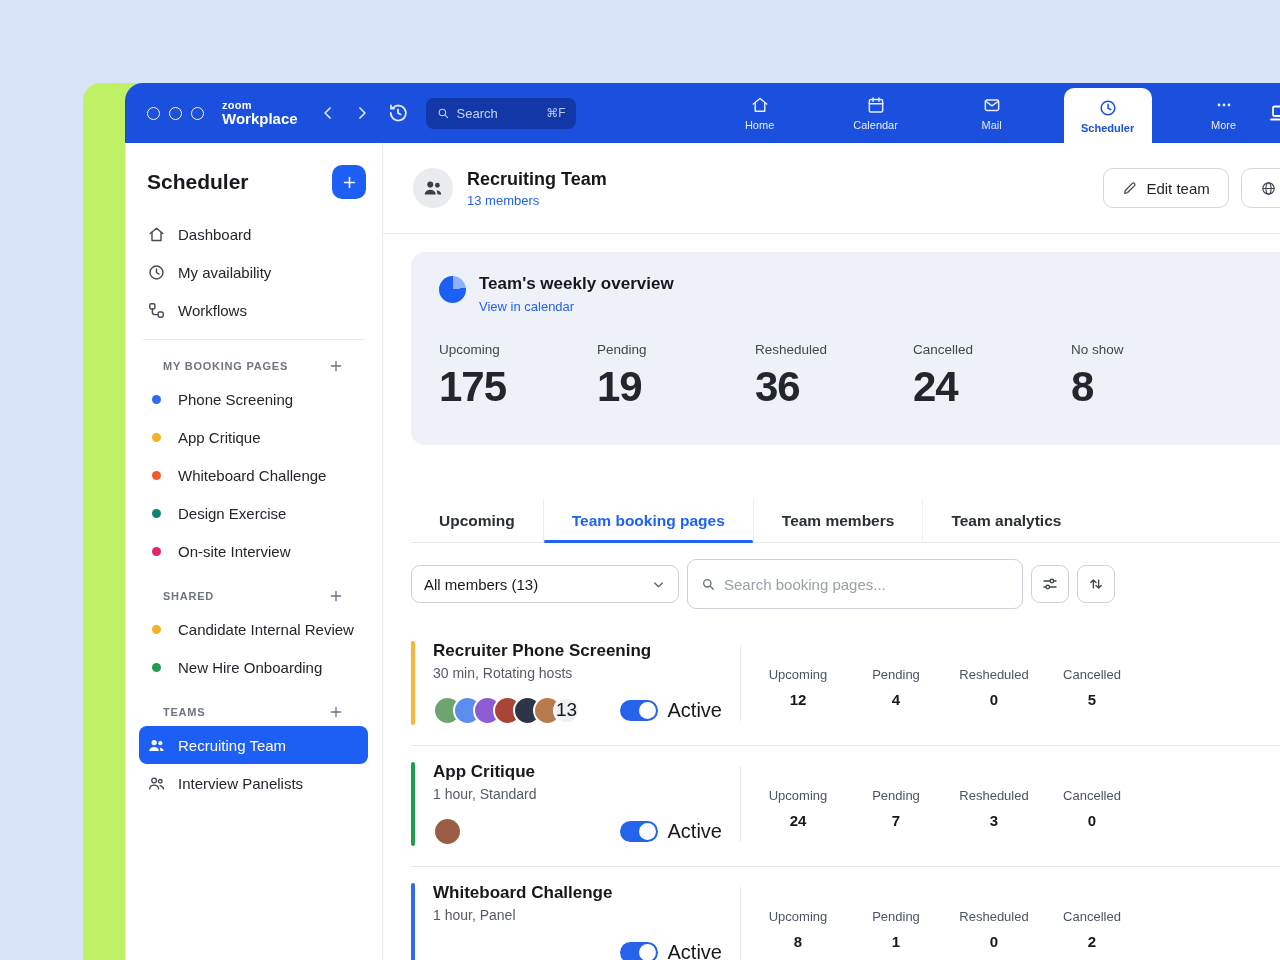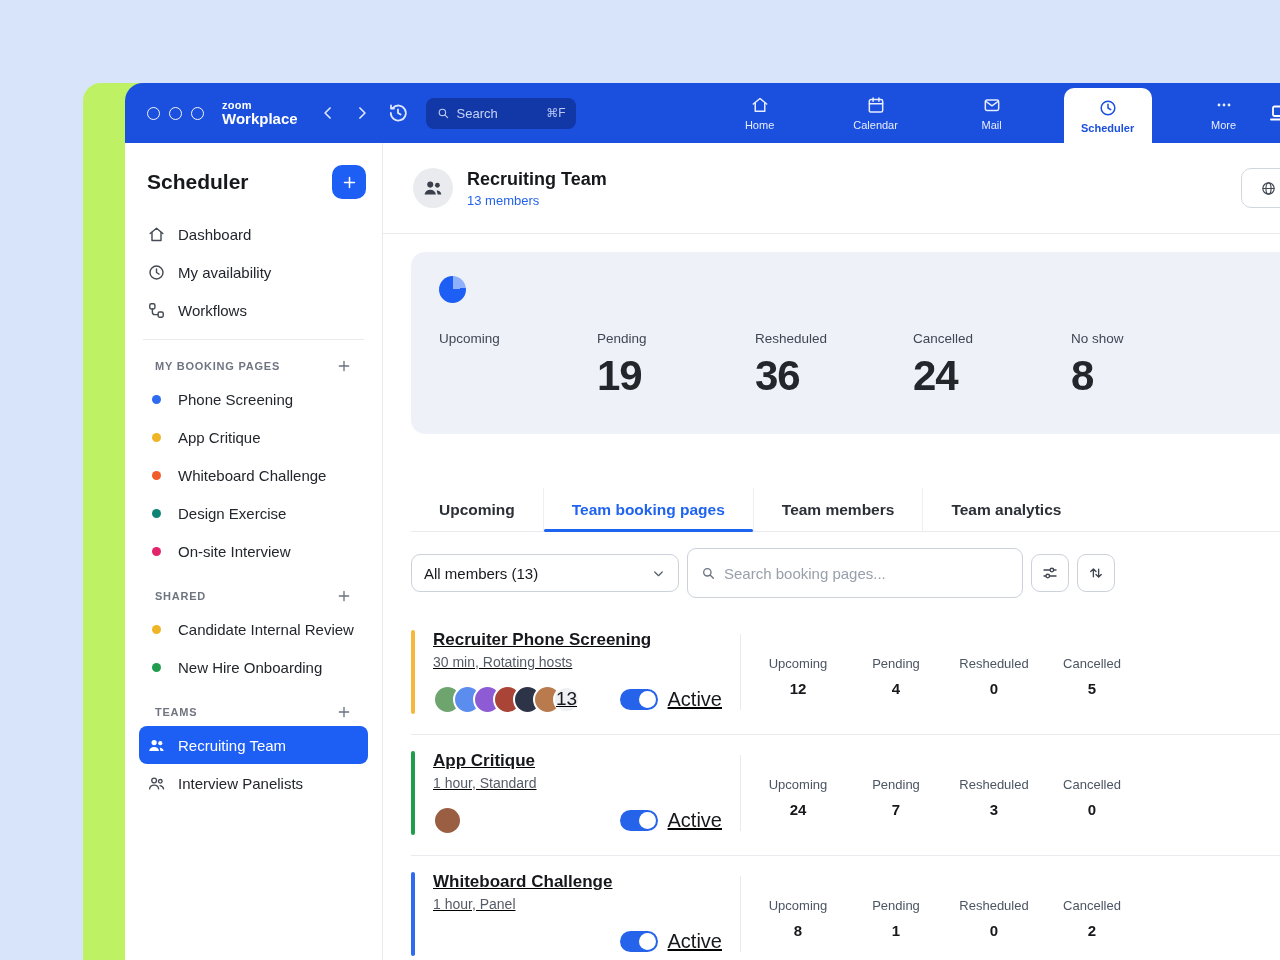--- a/index.html
+++ b/index.html
@@ -48,21 +48,21 @@
   .sidebar-title { font-size:21px; font-weight:700; color:#17181c; }
   .add-btn { width:34px; height:34px; border-radius:10px; background:#1d5ef5; color:#fff;
     display:flex; align-items:center; justify-content:center; cursor:pointer; }
   .side-item { display:flex; align-items:center; gap:12px; height:38px; padding:0 8px;
     border-radius:8px; font-size:15px; color:#23262d; cursor:pointer; }
   .side-item .ico { width:19px; height:19px; color:#454a54; flex-shrink:0; }
   .side-item.active { background:#1d5ef5; color:#fff; font-weight:500; }
   .side-item.active .ico { color:#fff; }
   .side-divider { border-top:1px solid #e8eaee; margin:10px 4px; }
   .section-head { display:flex; align-items:center; justify-content:space-between;
-    padding:0 8px; margin:18px 8px 6px; font-size:11px; font-weight:700; letter-spacing:.07em;
+    padding:0 8px; margin:18px 16px 6px; font-size:11px; font-weight:700; letter-spacing:.07em;
     color:#6f7580; }
   .section-plus { color:#6b7280; cursor:pointer; width:16px; height:16px; }
   .dot-wrap { width:19px; display:flex; justify-content:center; flex-shrink:0; }
   .dot { width:9px; height:9px; border-radius:50%; background:var(--dot,#999); }
 
   
   .main { flex:1; min-width:0; background:#fff; overflow:hidden; }
   .main-header { width:995px; height:90px; display:flex; align-items:center; padding-left:30px; }
   .team-avatar { width:40px; height:40px; border-radius:50%; background:#e9ebef; color:#3a3f49;
     display:flex; align-items:center; justify-content:center; flex-shrink:0; }
@@ -106,21 +106,21 @@
   .search-box svg { color:#6b7280; flex-shrink:0; }
   .search-box input { flex:1; min-width:0; border:0; outline:none; font-size:15px;
     font-family:inherit; color:#17181c; }
   .search-box input::placeholder { color:#98a0ab; }
   .icon-btn { width:38px; height:38px; border:1px solid #ccd1da; border-radius:9px; background:#fff;
     display:flex; align-items:center; justify-content:center; color:#3f4450; cursor:pointer; }
 
   .cards { margin:16px 0 0 28px; width:1110px; }
   .card { display:flex; padding:16px 0 20px; border-bottom:1px solid #e8eaee; }
   .accent { width:4px; border-radius:3px; background:var(--accent,#ccc); flex-shrink:0; }
-  .card-left { width:325px; padding-left:18px;text-decoration:underline; }
+  .card-left { width:325px; padding-left:18px; }
   .card-title { font-size:17px; font-weight:600; color:#17181c; }
   .card-sub { font-size:14px; color:#555b66; margin-top:4px; }
   .card-bottom { margin-top:14px; display:flex; align-items:center; height:30px; }
   .avatars { display:flex; align-items:center; }
   .avatar { width:29px; height:29px; border-radius:50%; border:2px solid #fff; flex-shrink:0; }
   .avatar + .avatar, .avatar-count { margin-left:-9px; }
   .avatar-count { width:27px; height:27px; border-radius:50%; background:#eef0f3; border:2px solid #fff;
     display:flex; align-items:center; justify-content:center; font-size:19px; color:#17181c; z-index:2; }
   .toggle-group { margin-left:auto; margin-right:18px; display:flex; align-items:center; gap:10px;
     font-size:20px; color:#17181c; cursor:pointer; }
@@ -353,38 +353,49 @@
               <circle cx="16.8" cy="9" r="2.6"></circle>
               <path d="M16 14.4c2.8.3 4.7 2 5.1 4.6h-4z"></path>
             </svg>
         </div>
         <div class="team-head-text">
           <div class="team-title">Recruiting Team</div>
           <div class="team-sub">13 members</div>
         </div>
         <div class="hdr-buttons">
           <button class="btn">
+            <svg width="16" height="16" viewBox="0 0 24 24" fill="none" stroke="currentColor" stroke-width="1.8" stroke-linecap="round" stroke-linejoin="round">
+                <path d="M4 20l.9-4.2L15.6 5.1a2 2 0 0 1 2.8 0l.5.5a2 2 0 0 1 0 2.8L8.2 19.1 4 20z"></path>
+              </svg>
+            <span>Edit team</span>
+          </button>
+          <button class="btn">
             <svg width="17" height="17" viewBox="0 0 24 24" fill="none" stroke="currentColor" stroke-width="1.6" stroke-linecap="round">
                 <circle cx="12" cy="12" r="8"></circle>
                 <ellipse cx="12" cy="12" rx="3.6" ry="8"></ellipse>
                 <path d="M4.2 12h15.6"></path>
               </svg>
             <span>Team page</span>
           </button>
         </div>
       </div>
       <hr class="full-rule">
 
       <section class="overview-card">
         <div class="ov-head">
           <div class="pie-icon"></div>
+          <div>
+            <div class="ov-title">Team's weekly overview</div>
+            <div class="ov-link">View in calendar</div>
+          </div>
         </div>
         <div class="ov-stats">
           <div class="ov-col">
             <div class="ov-label">Upcoming</div>
+            <div class="ov-value">175</div>
           </div>
           <div class="ov-col">
             <div class="ov-label">Pending</div>
             <div class="ov-value">19</div>
           </div>
           <div class="ov-col">
             <div class="ov-label">Resheduled</div>
             <div class="ov-value">36</div>
           </div>
           <div class="ov-col">

